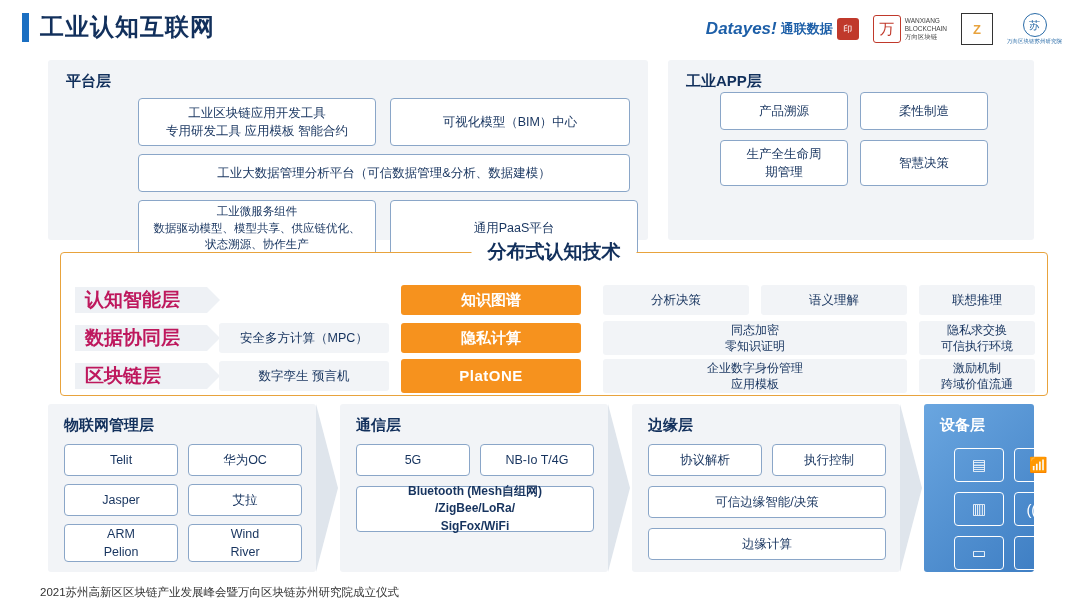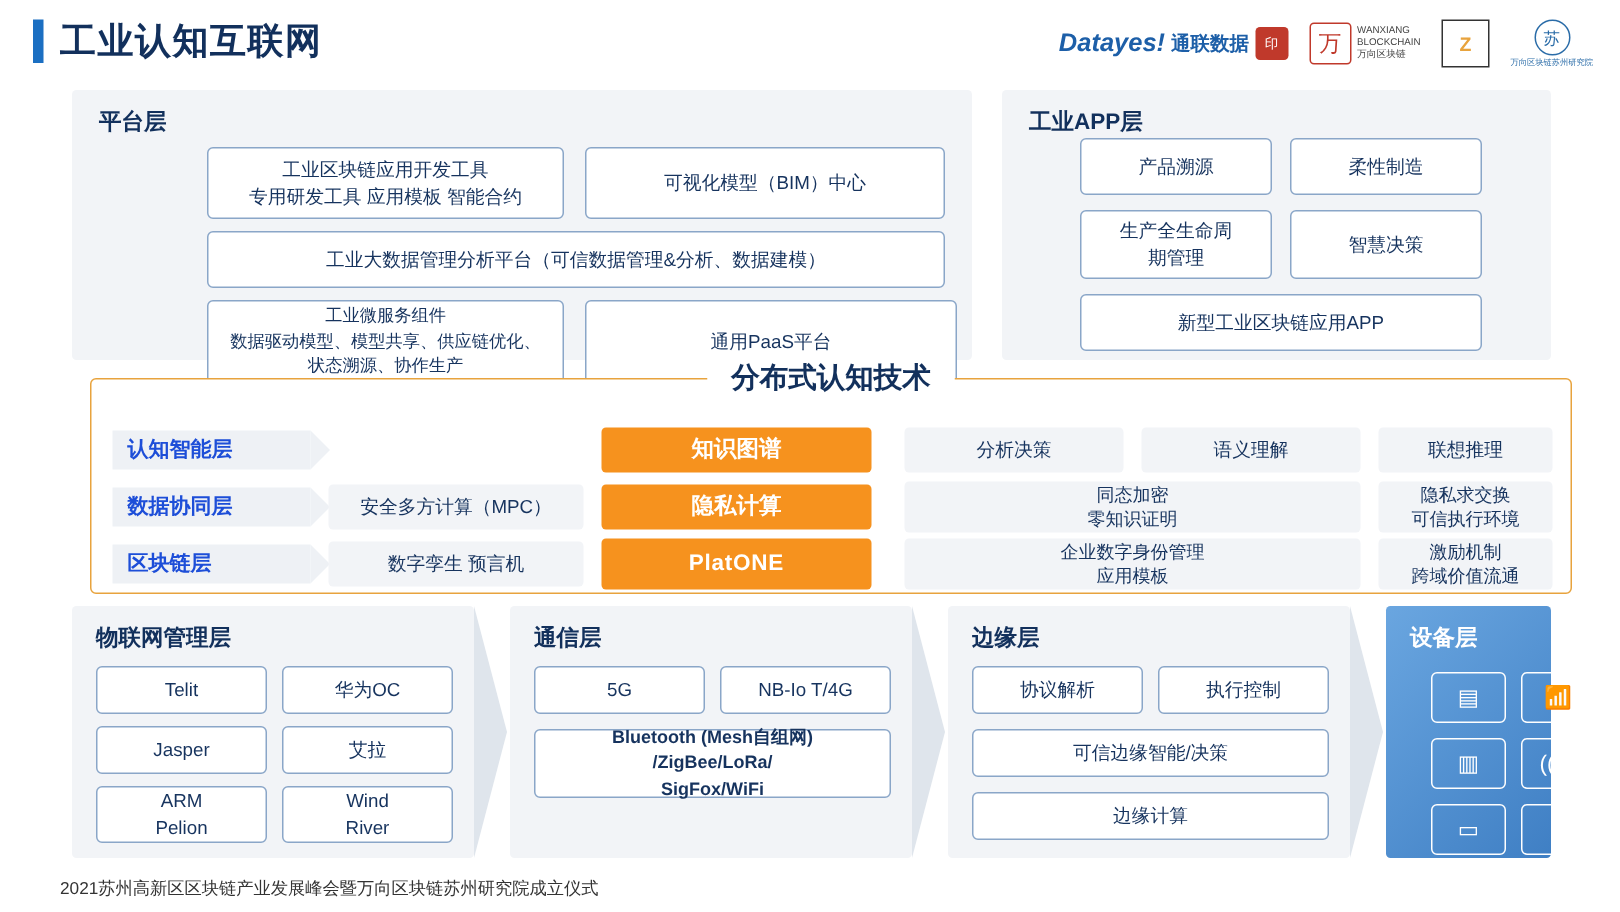--- a/index.html
+++ b/index.html
@@ -58,21 +58,21 @@
   #middle{
     position:absolute;left:60px;top:252px;width:986px;height:142px;
     border:1.5px solid #e8a33d;border-radius:4px;background:#fff;
   }
   #middle .mid-title{
     position:absolute;left:50%;top:-14px;transform:translateX(-50%);
     background:#fff;padding:0 16px;font-size:19px;font-weight:bold;color:#12305c;
   }
   .row-label{
     position:absolute;left:14px;width:132px;height:26px;
-    background:#eef1f5;color:#1d4ed8;font-size:14px;font-weight:bold;
+    background:#eef1f5;color:#be185d;font-size:19px;font-weight:bold;
     display:flex;align-items:center;padding-left:10px;box-sizing:border-box;
   }
   .row-label:after{
     content:"";position:absolute;right:-13px;top:0;border-left:13px solid #eef1f5;
     border-top:13px solid transparent;border-bottom:13px solid transparent;
   }
   .cell{
     position:absolute;background:#f2f4f7;border-radius:3px;
     display:flex;align-items:center;justify-content:center;text-align:center;
     font-size:12.5px;color:#16335e;line-height:1.35;box-sizing:border-box;
@@ -144,21 +144,20 @@
   <div class="card" style="left:342px;top:140px;width:248px;height:56px;position:absolute;white-space:pre-line;">通用PaaS平台</div>
 </div>
 
 <div class="panel" id="app">
   <div class="panel-title">工业APP层</div>
   <div class="card" style="left:52px;top:32px;width:128px;height:38px;position:absolute;">产品溯源</div>
   <div class="card" style="left:192px;top:32px;width:128px;height:38px;position:absolute;">柔性制造</div>
   <div class="card" style="left:52px;top:80px;width:128px;height:46px;position:absolute;white-space:pre-line;">生产全生命周
 期管理</div>
   <div class="card" style="left:192px;top:80px;width:128px;height:46px;position:absolute;">智慧决策</div>
-  <div class="card" style="left:52px;top:136px;width:268px;height:38px;position:absolute;">新型工业区块链应用APP</div>
 </div>
 
 <div id="middle">
   <div class="mid-title">分布式认知技术</div>
 
   <div class="row-label" style="top:34px;">认知智能层</div>
   <div class="cell orange" style="left:340px;top:32px;width:180px;height:30px;">知识图谱</div>
   <div class="cell" style="left:542px;top:32px;width:146px;height:30px;">分析决策</div>
   <div class="cell" style="left:700px;top:32px;width:146px;height:30px;">语义理解</div>
   <div class="cell" style="left:858px;top:32px;width:116px;height:30px;">联想推理</div>

